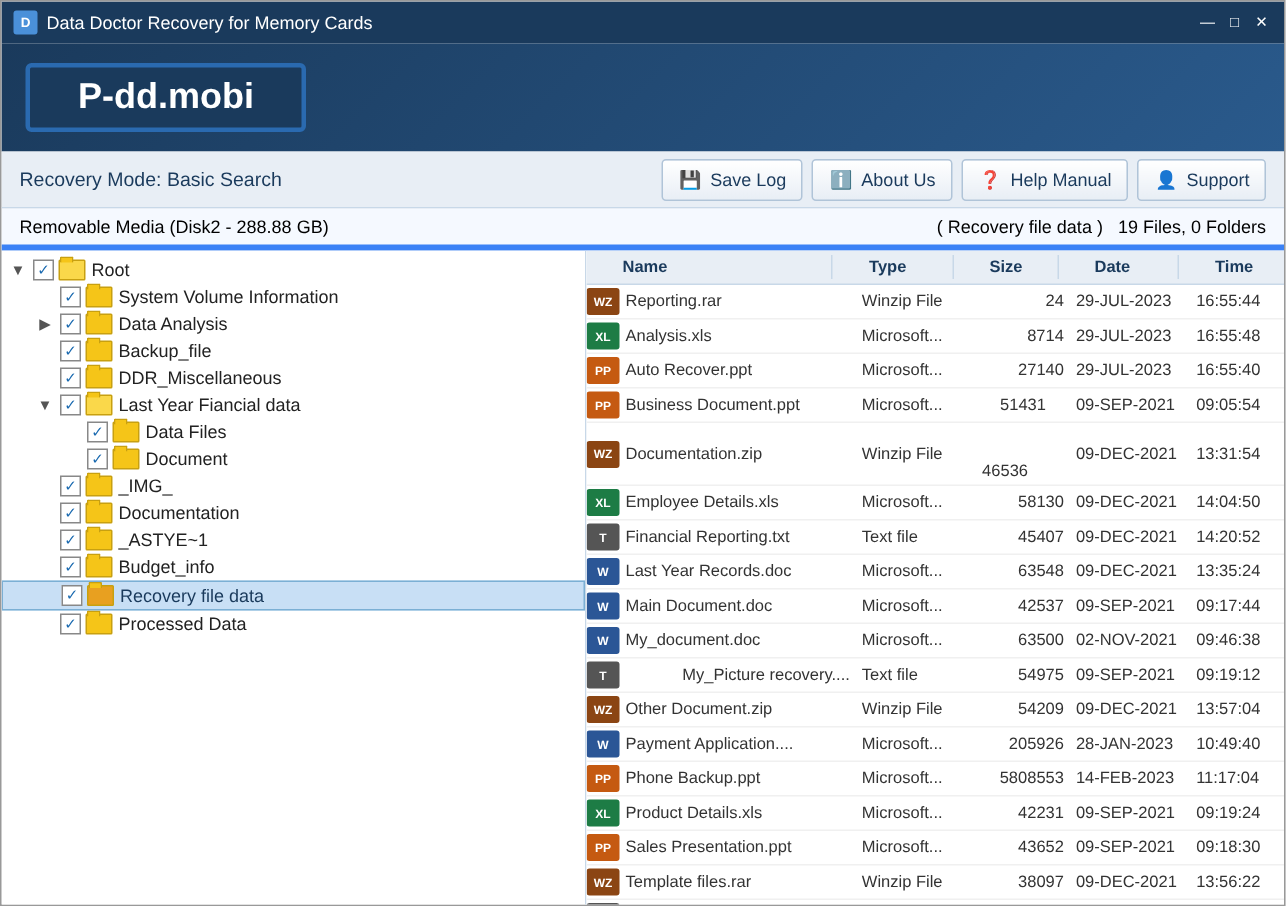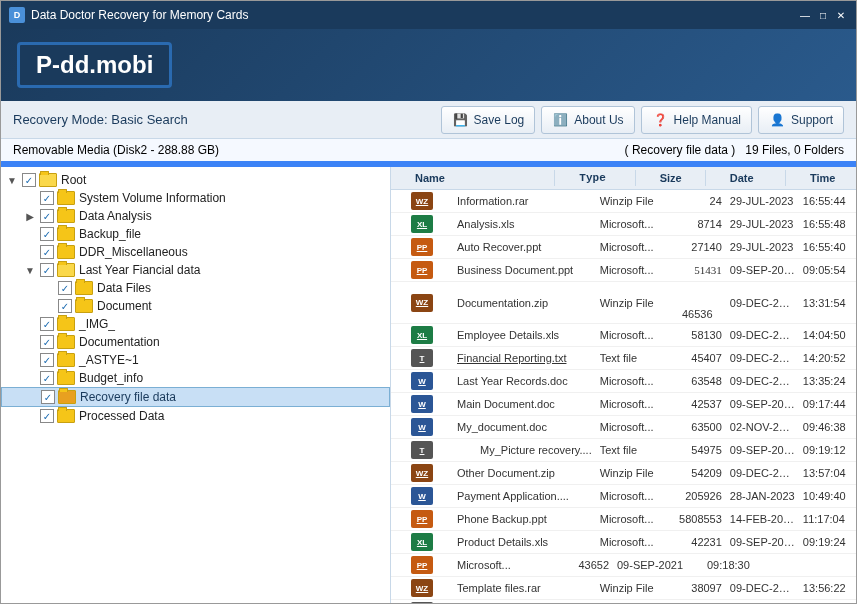--- a/index.html
+++ b/index.html
@@ -10,32 +10,32 @@
     .title-bar-left { display: flex; align-items: center; gap: 6px; font-size: 12px; }
     .title-bar-icon { width: 16px; height: 16px; background: #4a90d9; border-radius: 2px; display: flex; align-items: center; justify-content: center; color: white; font-size: 9px; font-weight: bold; }
     .title-bar-controls { display: flex; gap: 4px; }
     .title-btn { width: 14px; height: 14px; border: none; cursor: pointer; font-size: 10px; display: flex; align-items: center; justify-content: center; background: transparent; color: white; }
 
     
     .header { background: linear-gradient(135deg, #1a3a5c 0%, #2a5a8c 100%); padding: 8px 16px; display: flex; align-items: center; justify-content: space-between; height: 72px; }
     .header-title { color: white; }
     .header-title h1 { font-size: 22px; font-weight: bold; color: white; }
     .header-title p { font-size: 13px; color: #f7a520; font-weight: 600; }
-    .header-logo { background: #1a3a5c; border: 3px solid #2a6ab0; padding: 6px 16px; border-radius: 4px; }
+    .header-logo { background: #1a3a5c; border: 3px solid #2a6ab0; padding: 6px 32px; border-radius: 4px; }
     .header-logo span { color: white; font-size: 24px; font-weight: bold; }
 
     
     .toolbar { background: #e8eef5; border-bottom: 1px solid #c8d8e8; padding: 6px 12px; display: flex; align-items: center; justify-content: space-between; height: 38px; }
     .toolbar-left { font-size: 13px; color: #1a3a5c; font-weight: 500; }
     .toolbar-right { display: flex; gap: 6px; }
     .toolbar-btn { display: flex; align-items: center; gap: 4px; padding: 4px 10px; border: 1px solid #b0c4d8; background: linear-gradient(to bottom, #ffffff, #e8eef5); border-radius: 3px; cursor: pointer; font-size: 12px; color: #1a3a5c; }
     .toolbar-btn .btn-icon { width: 18px; height: 18px; display: flex; align-items: center; justify-content: center; }
     
     
-    .info-bar { background: #f5f9ff; border-bottom: 6px solid #3b82f6; padding: 4px 12px; display: flex; align-items: center; justify-content: space-between; height: 28px; }
+    .info-bar { background: #f5f9ff; border-bottom: 4px solid #3b82f6; padding: 4px 12px; display: flex; align-items: center; justify-content: space-between; height: 28px; }
 
     
     .content-area { display: flex; flex: 1; overflow: hidden; }
 
     
     .tree-panel { width: 390px; border-right: 1px solid #c8d8e8; background: white; overflow: hidden; display: flex; flex-direction: column; }
     .tree-scroll { flex: 1; overflow-y: auto; overflow-x: hidden; padding: 4px 0; }
     .tree-scroll::-webkit-scrollbar { width: 12px; }
     .tree-scroll::-webkit-scrollbar-track { background: #f0f0f0; }
     .tree-scroll::-webkit-scrollbar-thumb { background: #b0b0b0; border: 1px solid #999; }
@@ -57,21 +57,21 @@
     
     .file-panel { flex: 1; background: white; display: flex; flex-direction: column; overflow: hidden; }
     .file-header { display: flex; background: #e8eef5; border-bottom: 1px solid #c8d8e8; padding: 3px 0; flex-shrink: 0; }
     .file-header-col { padding: 2px 24px; font-weight: 600; color: #1a3a5c; font-size: 11px; border-right: 1px solid #c8d8e8; cursor: pointer; }
     .file-header-col:last-child { border-right: none; }
     .file-list { flex: 1; overflow-y: auto; }
     .file-list::-webkit-scrollbar { width: 12px; }
     .file-list::-webkit-scrollbar-track { background: #f0f0f0; }
     .file-list::-webkit-scrollbar-thumb { background: #b0b0b0; border: 1px solid #999; }
     .file-row { display: flex; align-items: center; padding: 2px 0; border-bottom: 1px solid #f0f0f0; cursor: pointer; }
-    .file-row .file-type-icon { width: 18px; height: 18px; margin: 0 20px; display: flex; align-items: center; justify-content: center; flex-shrink: 0; font-size: 10px; font-weight: bold; text-decoration: underline; }
+    .file-row .file-type-icon { width: 18px; height: 18px; margin: 0 0; display: flex; align-items: center; justify-content: center; flex-shrink: 0; font-size: 10px; font-weight: bold; }
     .file-row .col { padding: 1px 4px; font-size: 11px; color: #333; overflow: hidden; text-overflow: ellipsis; white-space: nowrap; }
   </style>
 </head>
 <body>
 
 <div class="title-bar">
   <div class="title-bar-left">
     <div class="title-bar-icon">D</div>
     <span>Data Doctor Recovery for Memory Cards</span>
   </div>
@@ -220,29 +220,29 @@
           <span class="checkbox checked"></span>
           <span class="folder-icon  "></span>
           <span class="label">Processed Data</span>
         </div>
       </div>
   </div>
 
   <div class="file-panel">
     <div class="file-header">
       <div class="file-header-col" style="width:200px;">Name</div>
-      <div class="file-header-col" style="width:90px;font-family:Liberation Mono, monospace;">Type</div>
+      <div class="file-header-col" style="width:90px;">Type</div>
       <div class="file-header-col" style="width:70px;">Size</div>
       <div class="file-header-col" style="width:90px;">Date</div>
       <div class="file-header-col" style="width:70px;">Time</div>
     </div>
     <div class="file-list" id="file-list-container">
         <div class="file-row">
       <div class="file-type-icon" style="background:#8B4513;color:white;border-radius:2px;font-size:8px;padding:1px 2px;font-weight:bold;width:22px;">WZ</div>
-      <div class="col" style="width:178px;">Information.rar</div>
+      <div class="col" style="width:178px;">Reporting.rar</div>
       <div class="col" style="width:90px;">Winzip File</div>
       <div class="col" style="width:70px;text-align:right;">24</div>
       <div class="col" style="width:90px;">29-JUL-2023</div>
       <div class="col" style="width:70px;">16:55:44</div>
     </div>
         <div class="file-row">
       <div class="file-type-icon" style="background:#1d7c45;color:white;border-radius:2px;font-size:8px;padding:1px 2px;font-weight:bold;width:22px;">XL</div>
       <div class="col" style="width:178px;">Analysis.xls</div>
       <div class="col" style="width:90px;">Microsoft...</div>
       <div class="col" style="width:70px;text-align:right;">8714</div>
@@ -254,43 +254,43 @@
       <div class="col" style="width:178px;">Auto Recover.ppt</div>
       <div class="col" style="width:90px;">Microsoft...</div>
       <div class="col" style="width:70px;text-align:right;">27140</div>
       <div class="col" style="width:90px;">29-JUL-2023</div>
       <div class="col" style="width:70px;">16:55:40</div>
     </div>
         <div class="file-row">
       <div class="file-type-icon" style="background:#c55a11;color:white;border-radius:2px;font-size:8px;padding:1px 2px;font-weight:bold;width:22px;">PP</div>
       <div class="col" style="width:178px;">Business Document.ppt</div>
       <div class="col" style="width:90px;">Microsoft...</div>
-      <div class="col" style="width:70px;text-align:right;font-family:Liberation Serif, serif;">51431</div>
+      <div class="col" style="width:70px;text-align:center;">51431</div>
       <div class="col" style="width:90px;">09-SEP-2021</div>
       <div class="col" style="width:70px;">09:05:54</div>
     </div>
         <div class="file-row">
       <div class="file-type-icon" style="background:#8B4513;color:white;border-radius:2px;font-size:8px;padding:1px 2px;font-weight:bold;width:22px;">WZ</div>
       <div class="col" style="width:178px;">Documentation.zip</div>
       <div class="col" style="width:90px;">Winzip File</div>
-      <div class="col" style="width:70px;text-align:center;margin-top:23px;">46536</div>
+      <div class="col" style="width:70px;text-align:left;margin-top:23px;">46536</div>
       <div class="col" style="width:90px;">09-DEC-2021</div>
       <div class="col" style="width:70px;">13:31:54</div>
     </div>
         <div class="file-row">
       <div class="file-type-icon" style="background:#1d7c45;color:white;border-radius:2px;font-size:8px;padding:1px 2px;font-weight:bold;width:22px;">XL</div>
       <div class="col" style="width:178px;">Employee Details.xls</div>
       <div class="col" style="width:90px;">Microsoft...</div>
       <div class="col" style="width:70px;text-align:right;">58130</div>
       <div class="col" style="width:90px;">09-DEC-2021</div>
       <div class="col" style="width:70px;">14:04:50</div>
     </div>
         <div class="file-row">
       <div class="file-type-icon" style="background:#555;color:white;border-radius:2px;font-size:8px;padding:1px 2px;font-weight:bold;width:22px;">T</div>
-      <div class="col" style="width:178px;text-decoration:underline;">Financial Reporting.txt</div>
+      <div class="col" style="width:178px;">Financial Reporting.txt</div>
       <div class="col" style="width:90px;">Text file</div>
       <div class="col" style="width:70px;text-align:right;">45407</div>
       <div class="col" style="width:90px;">09-DEC-2021</div>
       <div class="col" style="width:70px;">14:20:52</div>
     </div>
         <div class="file-row">
       <div class="file-type-icon" style="background:#2b5696;color:white;border-radius:2px;font-size:8px;padding:1px 2px;font-weight:bold;width:22px;">W</div>
       <div class="col" style="width:178px;">Last Year Records.doc</div>
       <div class="col" style="width:90px;">Microsoft...</div>
       <div class="col" style="width:70px;text-align:right;">63548</div>
@@ -348,20 +348,21 @@
         <div class="file-row">
       <div class="file-type-icon" style="background:#1d7c45;color:white;border-radius:2px;font-size:8px;padding:1px 2px;font-weight:bold;width:22px;">XL</div>
       <div class="col" style="width:178px;">Product Details.xls</div>
       <div class="col" style="width:90px;">Microsoft...</div>
       <div class="col" style="width:70px;text-align:right;">42231</div>
       <div class="col" style="width:90px;">09-SEP-2021</div>
       <div class="col" style="width:70px;">09:19:24</div>
     </div>
         <div class="file-row">
       <div class="file-type-icon" style="background:#c55a11;color:white;border-radius:2px;font-size:8px;padding:1px 2px;font-weight:bold;width:22px;">PP</div>
+      <div class="col" style="width:178px;">Sales Presentation.ppt</div>
       <div class="col" style="width:90px;">Microsoft...</div>
       <div class="col" style="width:70px;text-align:right;">43652</div>
       <div class="col" style="width:90px;">09-SEP-2021</div>
       <div class="col" style="width:70px;">09:18:30</div>
     </div>
         <div class="file-row">
       <div class="file-type-icon" style="background:#8B4513;color:white;border-radius:2px;font-size:8px;padding:1px 2px;font-weight:bold;width:22px;">WZ</div>
       <div class="col" style="width:178px;">Template files.rar</div>
       <div class="col" style="width:90px;">Winzip File</div>
       <div class="col" style="width:70px;text-align:right;">38097</div>

